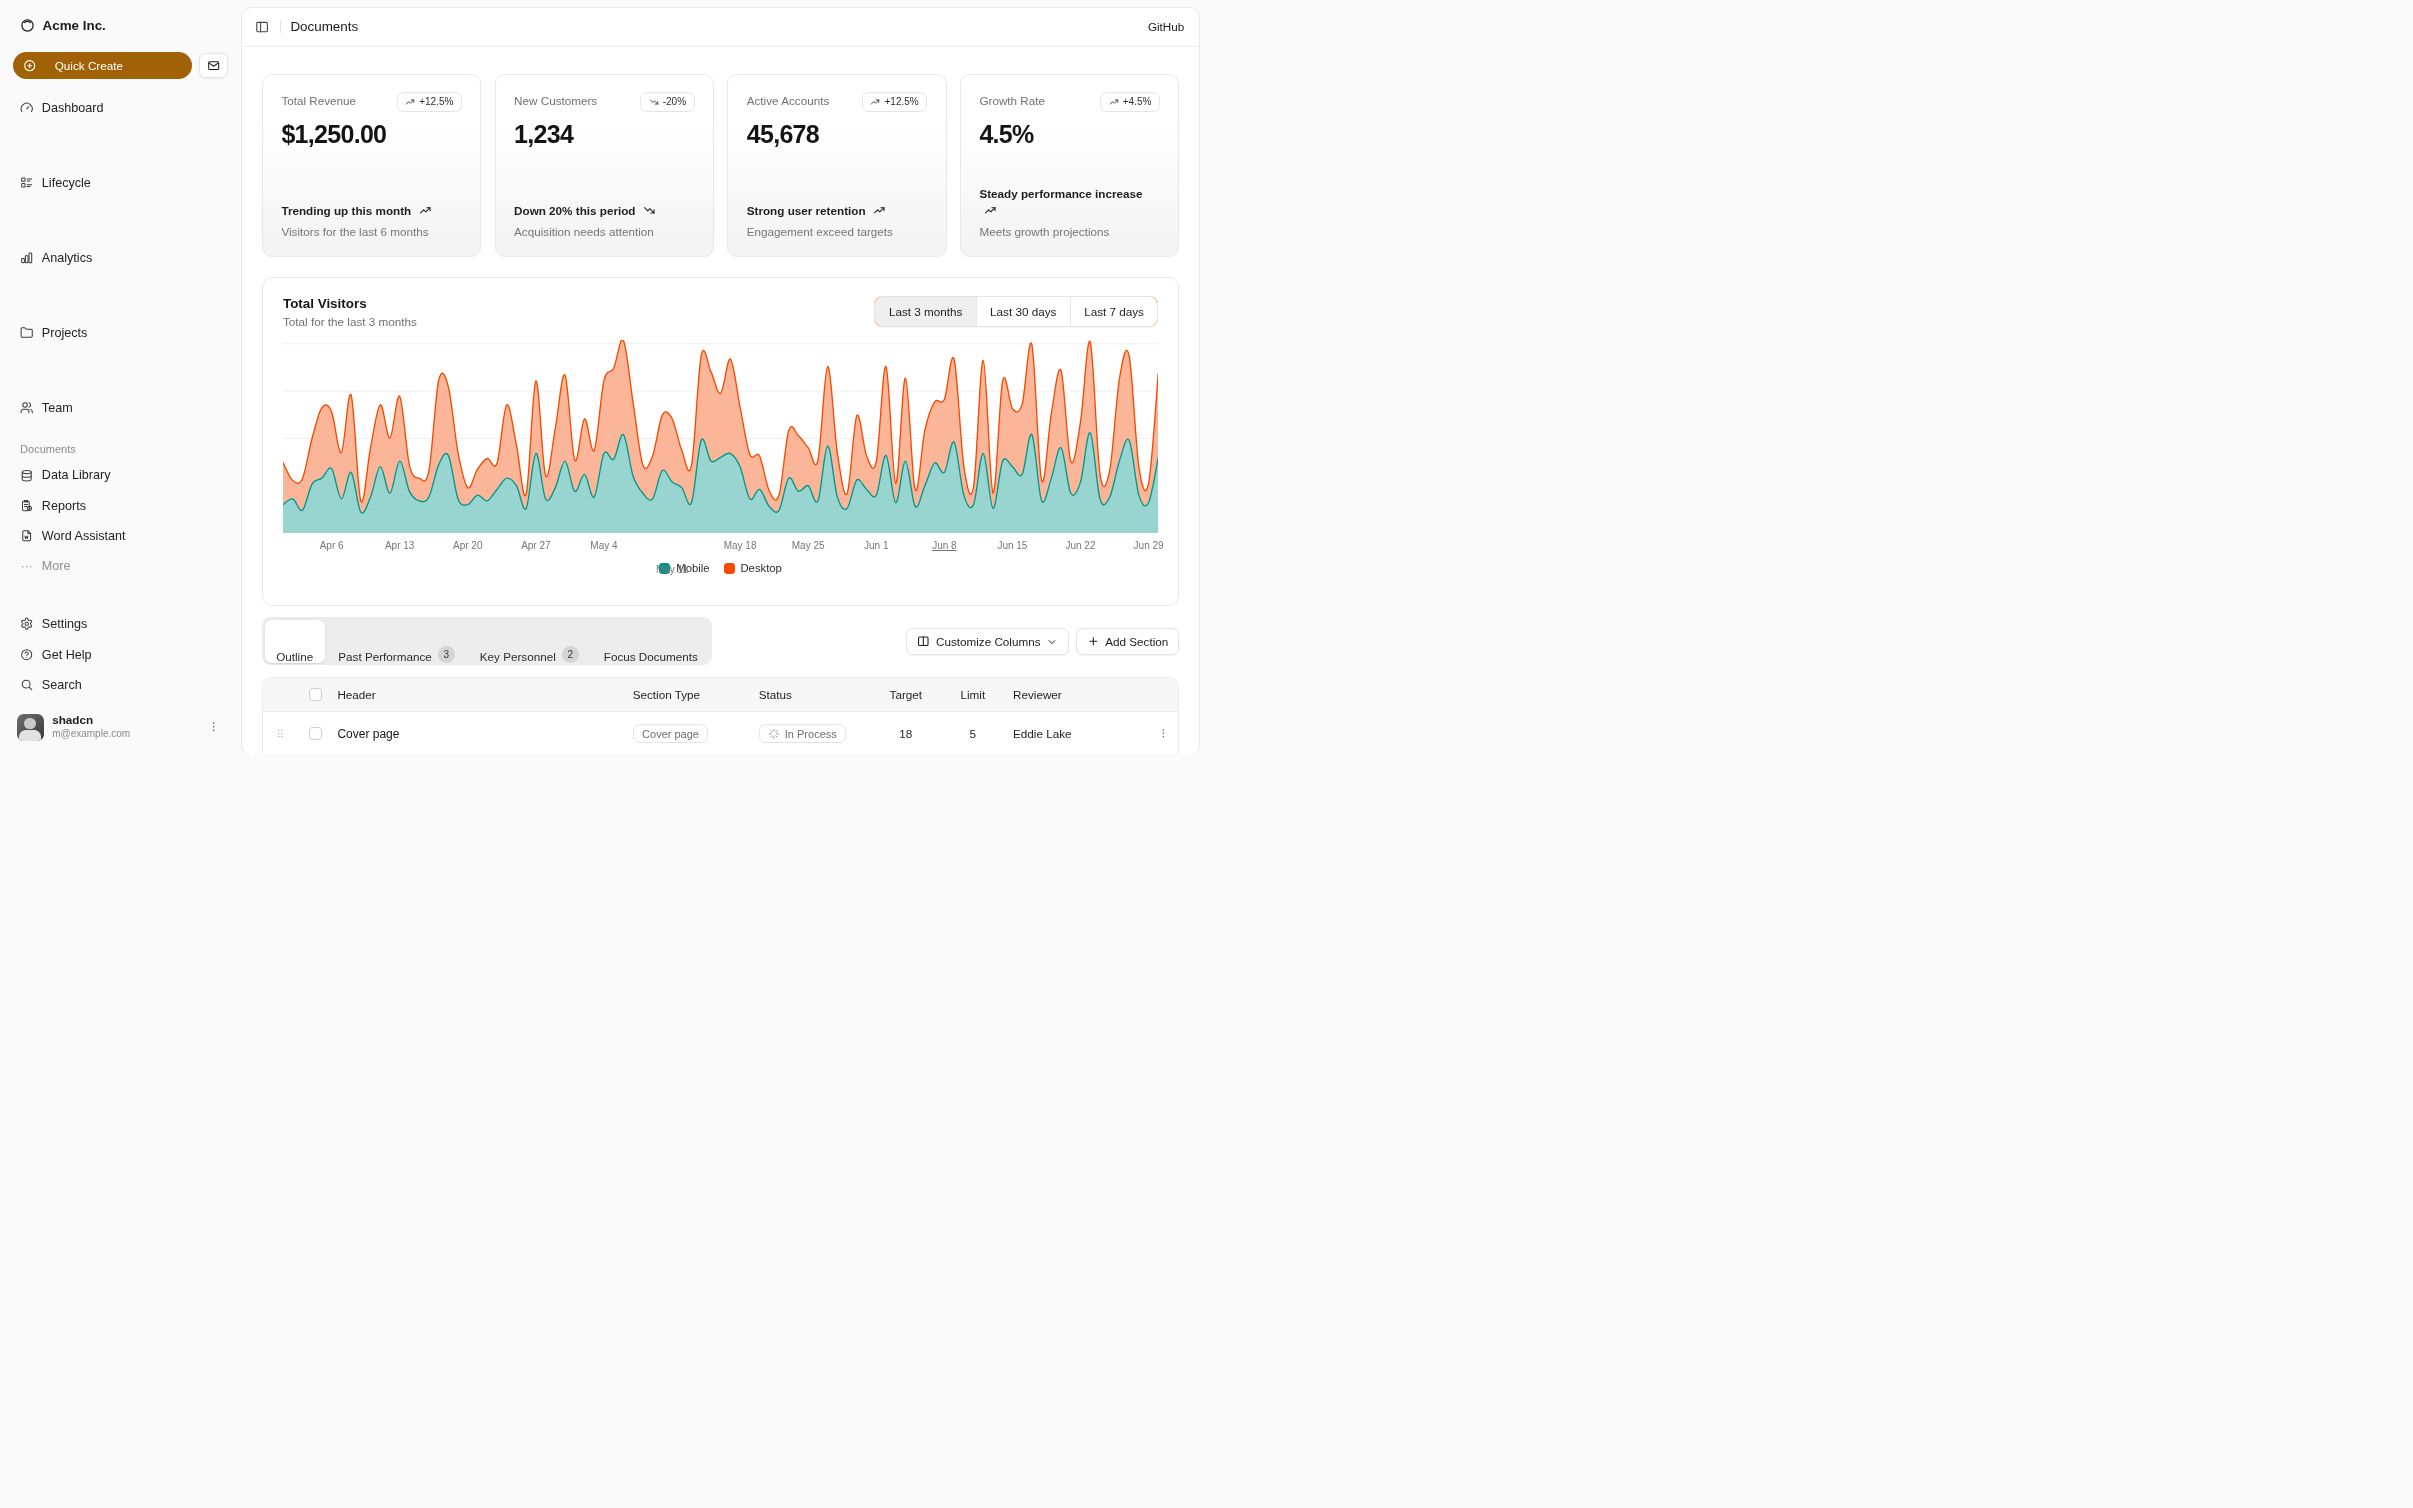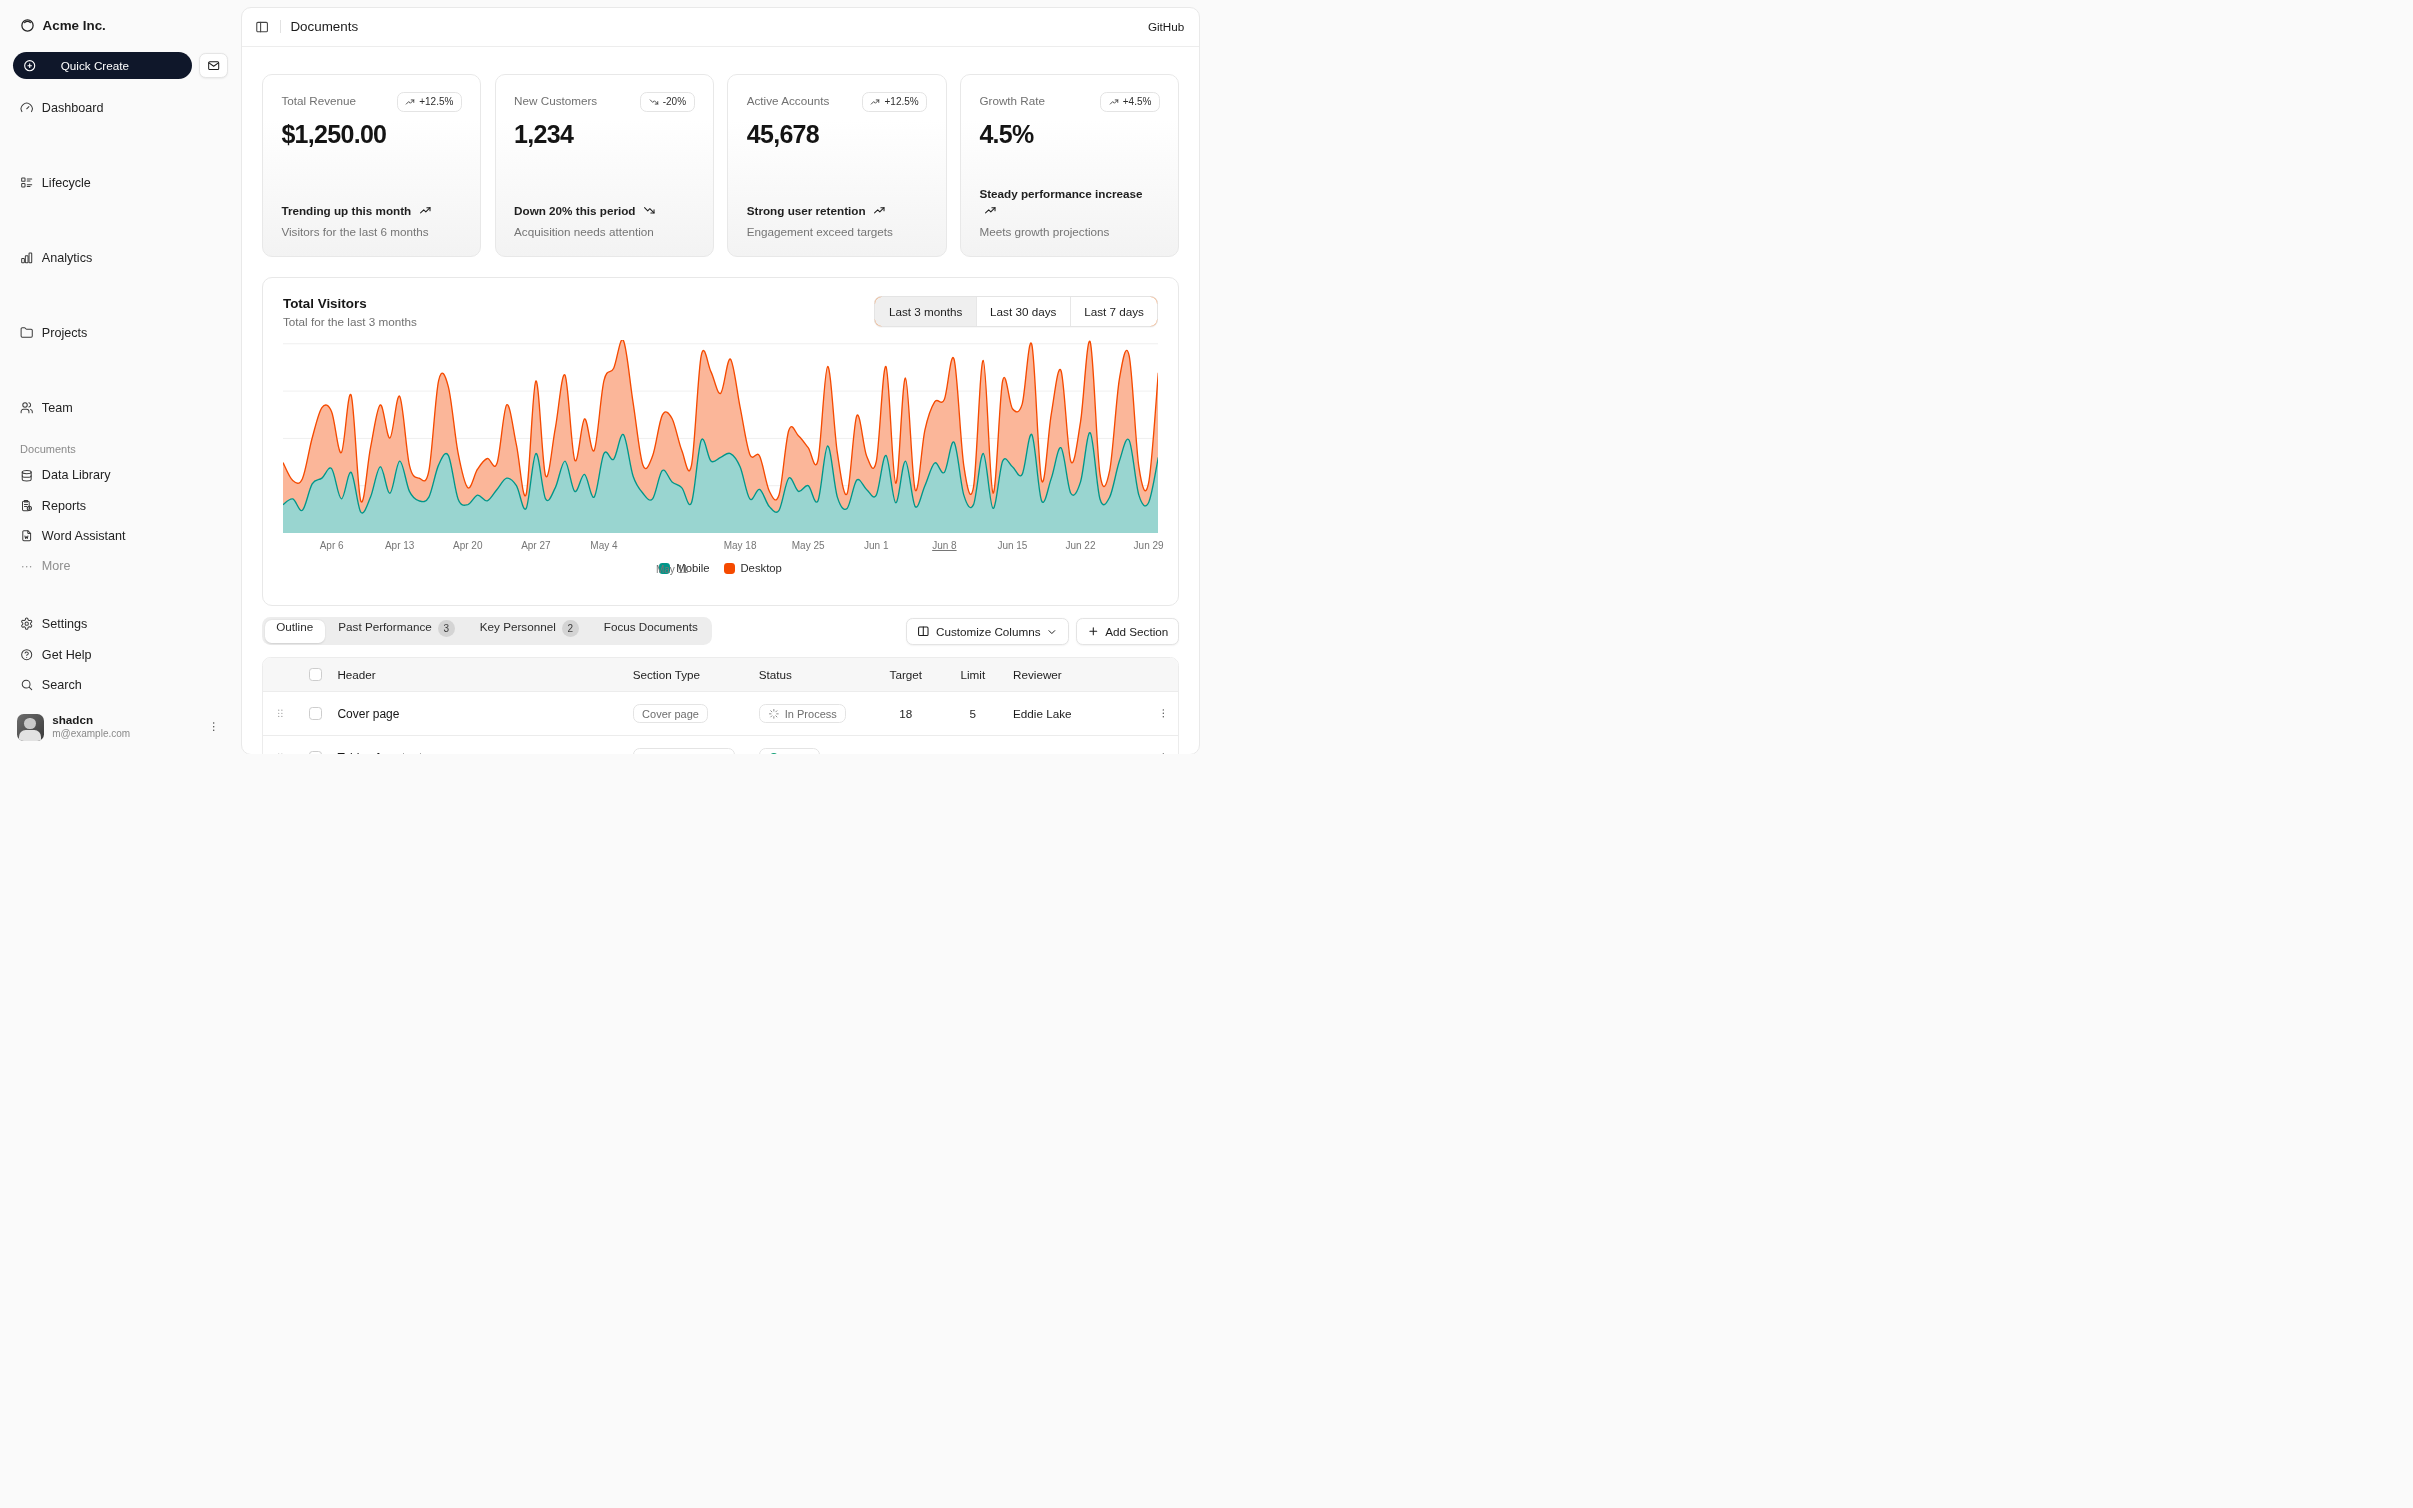--- a/index.html
+++ b/index.html
@@ -5,22 +5,22 @@
   * { margin:0; padding:0; box-sizing:border-box; }
   html,body { width:1207px; height:754px; overflow:hidden; }
   body { display:flex; background:#fafafa; color:#222; font-family:"Liberation Sans","DejaVu Sans",sans-serif; }
   svg.ic { flex:none; display:block; }
 
   
   .sidebar { width:241px; flex:none; display:flex; flex-direction:column; padding:11.7px 13.4px 10px; }
   .side-head { display:flex; align-items:center; gap:7.5px; height:27px; padding:0 6.7px; border-radius:6.7px; }
   .side-head .company { font-size:13.4px; font-weight:700; color:#1b1b1b; }
   .quick-row { display:flex; gap:6.7px; margin-top:13.4px; align-items:center; }
-  .quick-btn { flex:1; height:27px; display:flex; align-items:center; gap:24px; padding:0 10px;
-               background:#0f172a; color:#fff; border:none; border-radius:13.4px; font-size:11.7px; font-weight:500;
+  .quick-btn { flex:1; height:27px; display:flex; align-items:center; gap:18px; padding:0 10px;
+               background:#a16207; color:#fff; border:none; border-radius:13.4px; font-size:11.7px; font-weight:500;
                font-family:inherit; cursor:pointer; }
   .mail-btn { width:28.5px; height:25px; display:flex; align-items:center; justify-content:center;
               background:#fff; border:0.8px solid #e5e5e5; border-radius:6.7px; box-shadow:0 0.8px 1.7px rgba(0,0,0,.06);
               color:#1b1b1b; cursor:pointer; }
   nav { display:flex; flex-direction:column; gap:3.4px; }
   .nav-main { margin-top:15px;gap:48px; }
   .nav-item { display:flex; align-items:center; gap:8.4px; height:27px; padding:0 6.7px; border-radius:6.7px;
               font-size:12.6px; color:#232323; cursor:pointer; }
   .nav-item .ic { color:#3a3a3a; }
   .nav-item.muted, .nav-item.muted .ic { color:#8f8f8f; }
@@ -77,21 +77,21 @@
   .plot-wrap svg.chart { display:block; width:100%; height:193px; }
   .x-ticks { position:relative; height:15px; margin-top:6.7px; }
   .x-ticks span { position:absolute; transform:translateX(-50%); font-size:10px; color:#767676; white-space:nowrap; }
   .legend { display:flex; justify-content:center; align-items:center; gap:14px; margin-top:7.5px; font-size:11.3px; color:#2d2d2d; }
   .legend-item { display:flex; align-items:center; gap:5.9px; }
   .legend-swatch { width:11px; height:11px; border-radius:3.4px; }
 
   
   .tabs-row { margin-top:11.7px; display:flex; justify-content:space-between; align-items:center; }
   .tabs { display:inline-flex; align-items:center; background:#ededed; border-radius:8.4px; padding:2.5px; gap:1.7px; }
-  .tab { display:inline-flex; align-items:flex-start; gap:5.9px; height:23px; padding:0 11.7px; border-radius:6.7px;
+  .tab { display:inline-flex; align-items:flex-end; gap:5.9px; height:43px; padding:0 11.7px; border-radius:6.7px;
          font-size:11.7px; font-weight:500; color:#2c2c2c; cursor:pointer; white-space:nowrap; }
   .tab.active { background:#fff; box-shadow:0 0.8px 1.7px rgba(0,0,0,.12); }
   .tab-badge { min-width:17px; height:17px; padding:0 4.2px; border-radius:8.4px; background:#d4d4d4;
                display:flex; align-items:center; justify-content:center; font-size:10px; color:#3d3d3d; }
   .actions { display:flex; gap:6.7px; }
   .btn { height:27px; padding:0 10px; display:inline-flex; align-items:center; gap:5.9px; background:#fff;
          border:0.8px solid #e4e4e4; border-radius:6.7px; box-shadow:0 0.8px 1.7px rgba(0,0,0,.05);
          font-size:11.7px; font-weight:500; color:#1d1d1d; cursor:pointer; font-family:inherit; }
 
   

